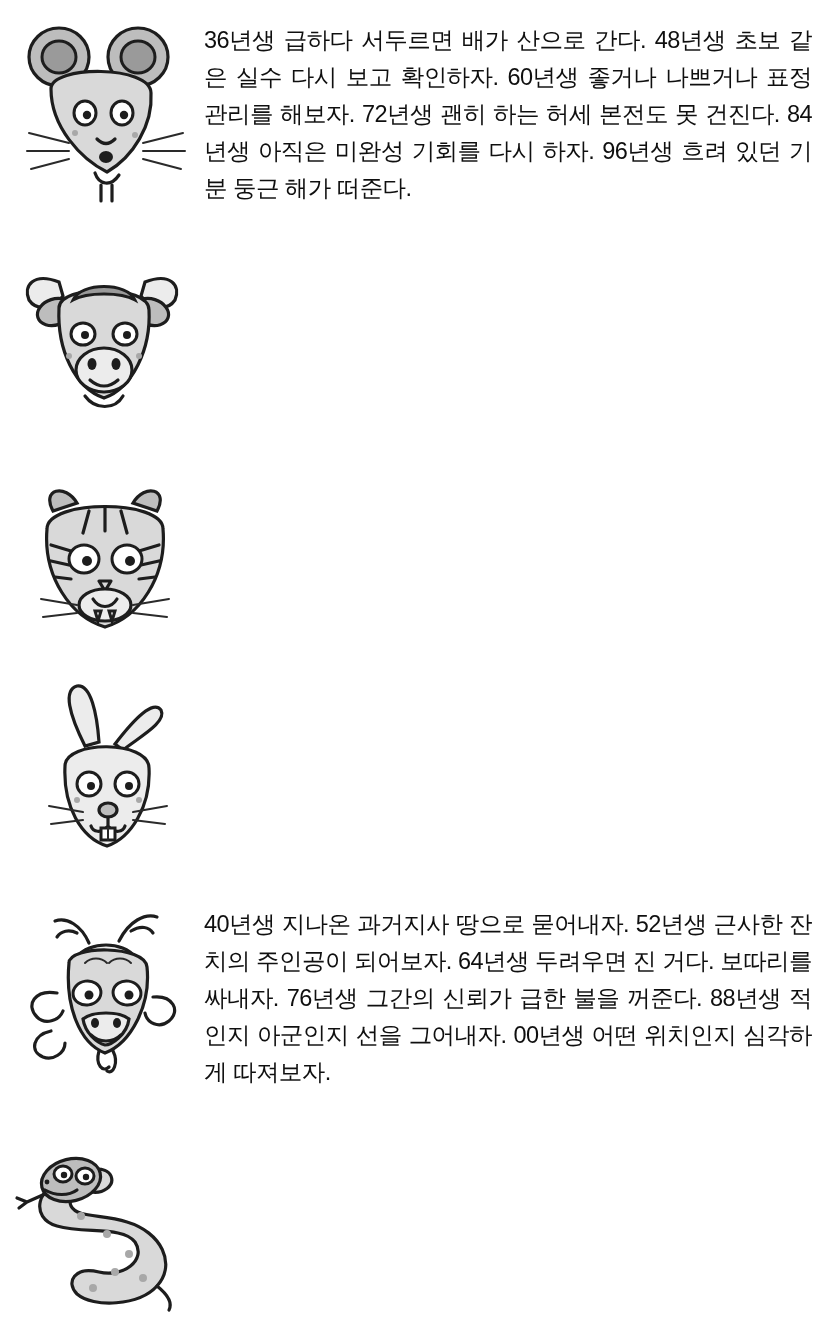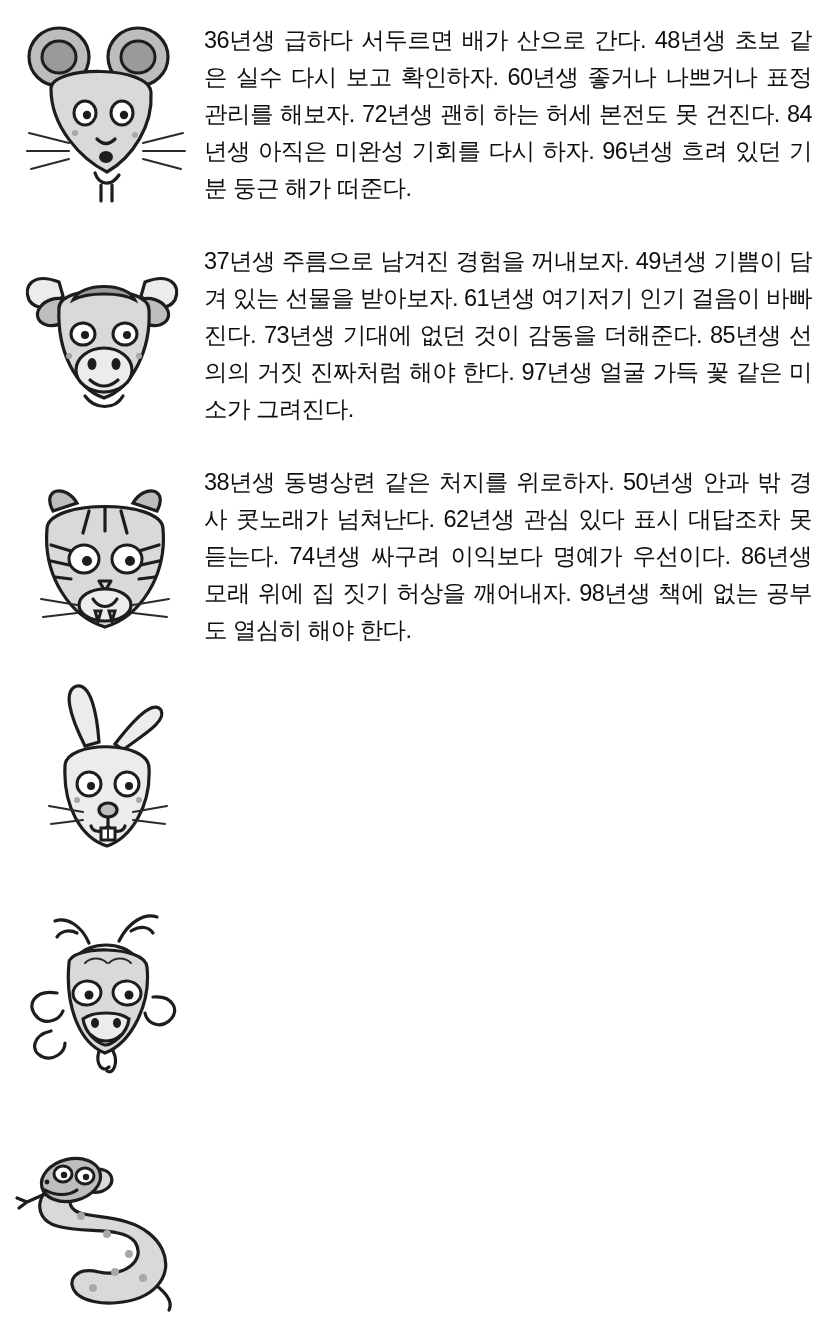--- a/index.html
+++ b/index.html
@@ -142,21 +142,20 @@
         <ellipse class="eye-dot" cx="81" cy="126" rx="4.5" ry="6"></ellipse>
         <ellipse class="eye-dot" cx="105" cy="126" rx="4.5" ry="6"></ellipse>
         <path class="ink" d="M79 142 C88 150 98 150 107 142"></path>
 
         <circle class="speck" cx="58" cy="118" r="3"></circle>
         <circle class="speck" cx="128" cy="118" r="3"></circle>
 
         <path class="ink" d="M74 158 C84 172 104 172 112 158"></path>
       </svg>
     </div>
-    <div class="zodiac-text">37년생 주름으로 남겨진 경험을 꺼내보자. 49년생 기쁨이 담겨 있는 선물을 받아보자. 61년생 여기저기 인기 걸음이 바빠진다. 73년생 기대에 없던 것이 감동을 더해준다. 85년생 선의의 거짓 진짜처럼 해야 한다. 97년생 얼굴 가득 꽃 같은 미소가 그려진다.</div>
   </div>
 
   <div class="zodiac-row">
     <div class="zodiac-illustration">
       <svg width="190" height="200" viewBox="0 0 190 200" aria-hidden="true">
 
         <path class="body-fill-dark" d="M42 52 C30 30 54 24 66 44 Z"></path>
         <path class="body-fill-dark" d="M146 52 C158 30 134 24 122 44 Z"></path>
 
         <path class="body-fill" d="M36 70 C36 40 152 40 152 70 C156 118 128 158 94 168 C60 158 32 118 36 70 Z"></path>
@@ -175,21 +174,20 @@
         <ellipse class="body-fill-light" cx="94" cy="146" rx="26" ry="16"></ellipse>
         <path class="ink" d="M82 140 C88 150 100 150 106 140"></path>
 
         <path class="white-fill" d="M84 152 L90 152 L87 162 Z"></path>
         <path class="white-fill" d="M98 152 L104 152 L101 162 Z"></path>
 
         <path class="ink-thin" d="M66 146 L30 140 M66 154 L32 158"></path>
         <path class="ink-thin" d="M122 146 L158 140 M122 154 L156 158"></path>
       </svg>
     </div>
-    <div class="zodiac-text">38년생 동병상련 같은 처지를 위로하자. 50년생 안과 밖 경사 콧노래가 넘쳐난다. 62년생 관심 있다 표시 대답조차 못 듣는다. 74년생 싸구려 이익보다 명예가 우선이다. 86년생 모래 위에 집 짓기 허상을 깨어내자. 98년생 책에 없는 공부도 열심히 해야 한다.</div>
   </div>
 
   <div class="zodiac-row">
     <div class="zodiac-illustration">
       <svg width="190" height="200" viewBox="0 0 190 200" aria-hidden="true">
 
         <path class="body-fill-light" d="M74 66 C58 34 52 10 66 6 C80 4 86 34 88 62 Z"></path>
         <path class="body-fill-light" d="M104 64 C124 38 142 20 150 30 C156 42 130 56 112 70 Z"></path>
 
         <path class="body-fill-light" d="M54 86 C54 60 138 60 138 88 C140 126 120 158 96 166 C70 158 52 126 54 86 Z"></path>
@@ -237,20 +235,21 @@
         <circle class="eye-dot" cx="118" cy="94" r="4.5"></circle>
 
         <path class="body-fill-light" d="M72 118 C82 110 108 110 118 118 C116 134 100 144 94 144 C86 142 74 132 72 118 Z"></path>
         <ellipse class="eye-dot" cx="84" cy="122" rx="4" ry="5"></ellipse>
         <ellipse class="eye-dot" cx="106" cy="122" rx="4" ry="5"></ellipse>
         <path class="ink" d="M80 134 C88 142 102 142 110 134"></path>
 
         <path class="ink" d="M88 150 C84 164 92 172 98 166 M102 150 C108 162 102 174 96 170"></path>
       </svg>
     </div>
+    <div class="zodiac-text">40년생 지나온 과거지사 땅으로 묻어내자. 52년생 근사한 잔치의 주인공이 되어보자. 64년생 두려우면 진 거다. 보따리를 싸내자. 76년생 그간의 신뢰가 급한 불을 꺼준다. 88년생 적인지 아군인지 선을 그어내자. 00년생 어떤 위치인지 심각하게 따져보자.</div>
   </div>
 
   <div class="zodiac-row">
     <div class="zodiac-illustration">
       <svg width="190" height="200" viewBox="0 0 190 200" aria-hidden="true">
 
         <path class="body-fill" d="M56 60 C26 62 18 96 46 104 C74 112 112 104 124 120 C136 138 112 156 88 150 C64 144 54 160 66 172 C82 186 128 184 146 164 C166 142 150 110 116 100 C90 92 66 96 60 84 C56 74 66 68 80 70 C92 72 104 64 100 54 C96 44 74 44 56 60 Z"></path>
 
         <ellipse class="body-fill-dark" cx="60" cy="58" rx="30" ry="21" transform="rotate(-14 60 58)"></ellipse>
 

